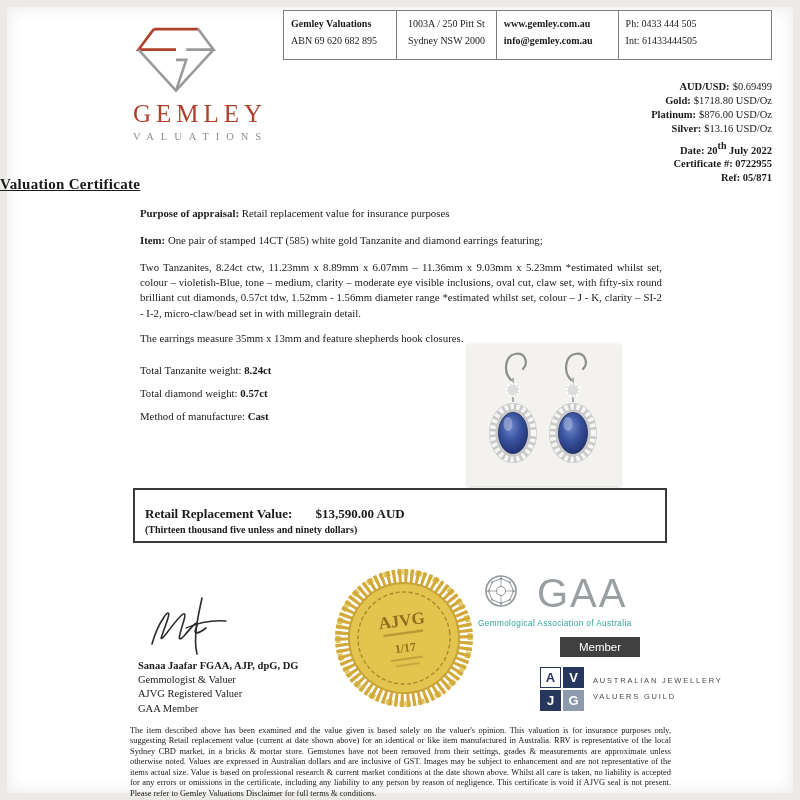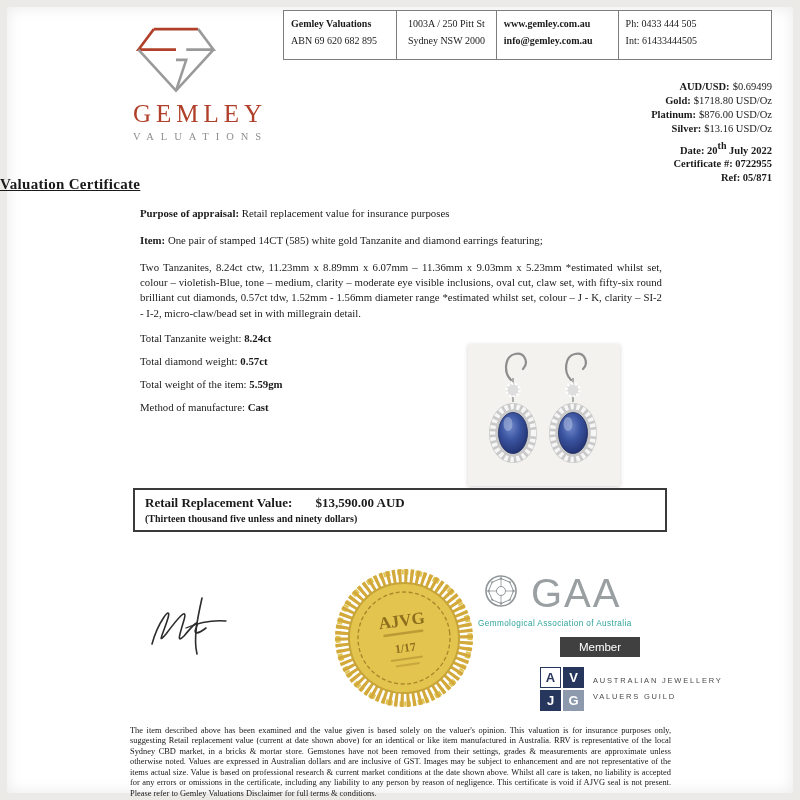--- a/index.html
+++ b/index.html
@@ -46,36 +46,36 @@
 
   
   .photo {
     position:absolute; left:468px; top:344px; width:152px; height:142px;
     background:#f3f2ef; box-shadow:0 1px 4px rgba(0,0,0,0.18);
   }
 
   
   .value-box {
     position:absolute; left:133px; top:488px; width:534px;
-    border:2px solid #3a3a3a; padding:5px 10px 6px; background:#fff;
+    border:2px solid #3a3a3a; padding:16px 10px 6px; background:#fff;
   }
   .value-line1 { font-size:13px; font-weight:bold; }
   .value-amount { margin-left:20px; }
   .value-line2 { font-size:10px; font-weight:bold; margin-top:2px; }
 
   
   .signature { position:absolute; left:138px; top:590px; }
   .valuer { position:absolute; left:138px; top:659px; font-size:10.5px; line-height:1.35; }
 
   
   .seal { position:absolute; left:328px; top:562px; width:152px; height:152px; }
 
   
   .gaa { position:absolute; left:478px; top:570px; width:240px; font-family:"Liberation Sans", sans-serif; }
-  .gaa-row1 { display:flex; align-items:center; gap:7px; }
+  .gaa-row1 { display:flex; align-items:center; gap:13px; }
   .gaa-acronym { font-size:40px; color:#9a9fa2; letter-spacing:2px; line-height:1; }
   .gaa-fullname { margin-top:3px; font-size:8.2px; letter-spacing:0.4px; color:#2fa39b; }
   .member-badge {
     margin:9px 0 0 82px; width:80px; height:20px; background:#404040; color:#fff;
     font-size:11.5px; display:flex; align-items:center; justify-content:center;
   }
   .ajvg-row { margin:10px 0 0 62px; display:flex; align-items:center; gap:9px; }
   .ajvg-grid { display:grid; grid-template-columns:21px 21px; grid-template-rows:21px 21px; gap:2px; }
   .ajvg-cell { display:flex; align-items:center; justify-content:center; font-size:13px; font-weight:bold; }
   .cell-a { background:#fff; color:#27365c; border:1.5px solid #27365c; }
@@ -149,29 +149,27 @@
   <div class="cert-title">Valuation Certificate</div>
 
   <div class="body-copy">
     <div class="para">
       <span class="b">Purpose of appraisal:</span> <span>Retail replacement value for insurance purposes</span>
     </div>
     <div class="para">
       <span class="b">Item:</span> <span>One pair of stamped 14CT (585) white gold Tanzanite and diamond earrings featuring;</span>
     </div>
     <div class="para desc">Two Tanzanites, 8.24ct ctw, 11.23mm x 8.89mm x 6.07mm – 11.36mm x 9.03mm x 5.23mm *estimated whilst set, colour – violetish-Blue, tone – medium, clarity – moderate eye visible inclusions, oval cut, claw set, with fifty-six round brilliant cut diamonds, 0.57ct tdw, 1.52mm - 1.56mm diameter range *estimated whilst set, colour – J - K, clarity – SI-2 - I-2, micro-claw/bead set in with millegrain detail.</div>
+    <div class="para measure">The earrings measure 35mm x 13mm and feature shepherds hook closures.</div>
 
     <div class="total-line">
       <span>Total Tanzanite weight:</span> <span class="b">8.24ct</span>
     </div>
     <div class="total-line">
       <span>Total diamond weight:</span> <span class="b">0.57ct</span>
-    </div>
-    <div class="total-line">
-      <span>Total weight of the item:</span> <span class="b">5.59gm</span>
     </div>
     <div class="total-line">
       <span>Method of manufacture:</span> <span class="b">Cast</span>
     </div>
   </div>
 
   <div class="photo">
     <svg width="152" height="142" viewBox="0 0 152 142">
       <defs>
         <radialGradient id="tz" cx="42%" cy="35%" r="75%">
@@ -214,20 +212,26 @@
   </div>
 
   <div class="signature">
     <svg width="112" height="70" viewBox="0 0 112 70">
       <path d="M14 54 C20 32 34 14 30 28 C26 42 18 56 28 44 C40 28 50 16 46 30 C42 44 38 54 46 46 C56 34 62 28 58 38 C55 45 60 44 68 38" fill="none" stroke="#2c2c2c" stroke-width="1.6" stroke-linecap="round"></path>
       <path d="M64 8 C60 26 55 48 59 64" fill="none" stroke="#2c2c2c" stroke-width="1.6" stroke-linecap="round"></path>
       <path d="M48 38 C62 32 76 30 88 31" fill="none" stroke="#2c2c2c" stroke-width="1.3" stroke-linecap="round"></path>
     </svg>
   </div>
 
+  <div class="valuer">
+    <div class="b">Sanaa Jaafar FGAA, AJP, dpG, DG</div>
+    <div>Gemmologist &amp; Valuer</div>
+    <div>AJVG Registered Valuer</div>
+    <div>GAA Member</div>
+  </div>
 
   <div class="seal">
     <svg width="152" height="152" viewBox="0 0 152 152">
       <g transform="rotate(-8 76 76)">
         <circle cx="76" cy="76" r="66" fill="none" stroke="#e2c652" stroke-width="5" stroke-dasharray="2.2 2.4"></circle>
         <circle cx="76" cy="76" r="61" fill="none" stroke="#d2a93a" stroke-width="16" stroke-dasharray="3.2 2.6"></circle>
         <circle cx="76" cy="76" r="55" fill="#e3c44e"></circle>
         <circle cx="76" cy="76" r="55" fill="none" stroke="#c7a437" stroke-width="2"></circle>
         <circle cx="76" cy="76" r="46" fill="none" stroke="#a8862a" stroke-width="1.3" stroke-dasharray="4 2.5"></circle>
         <text x="76" y="64" text-anchor="middle" font-family="Liberation Serif, serif" font-size="17" font-weight="bold" fill="#8d6f1e">AJVG</text>

